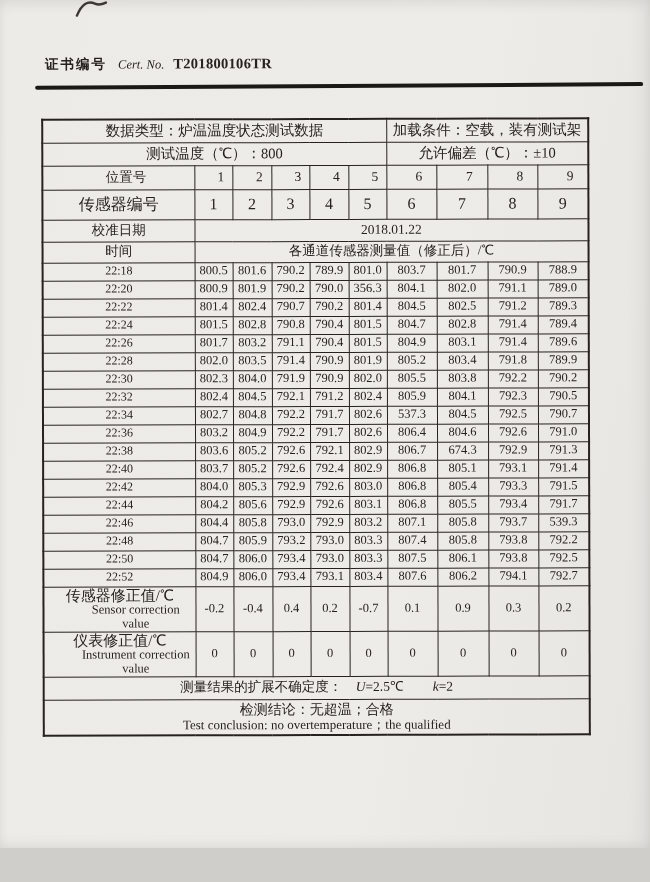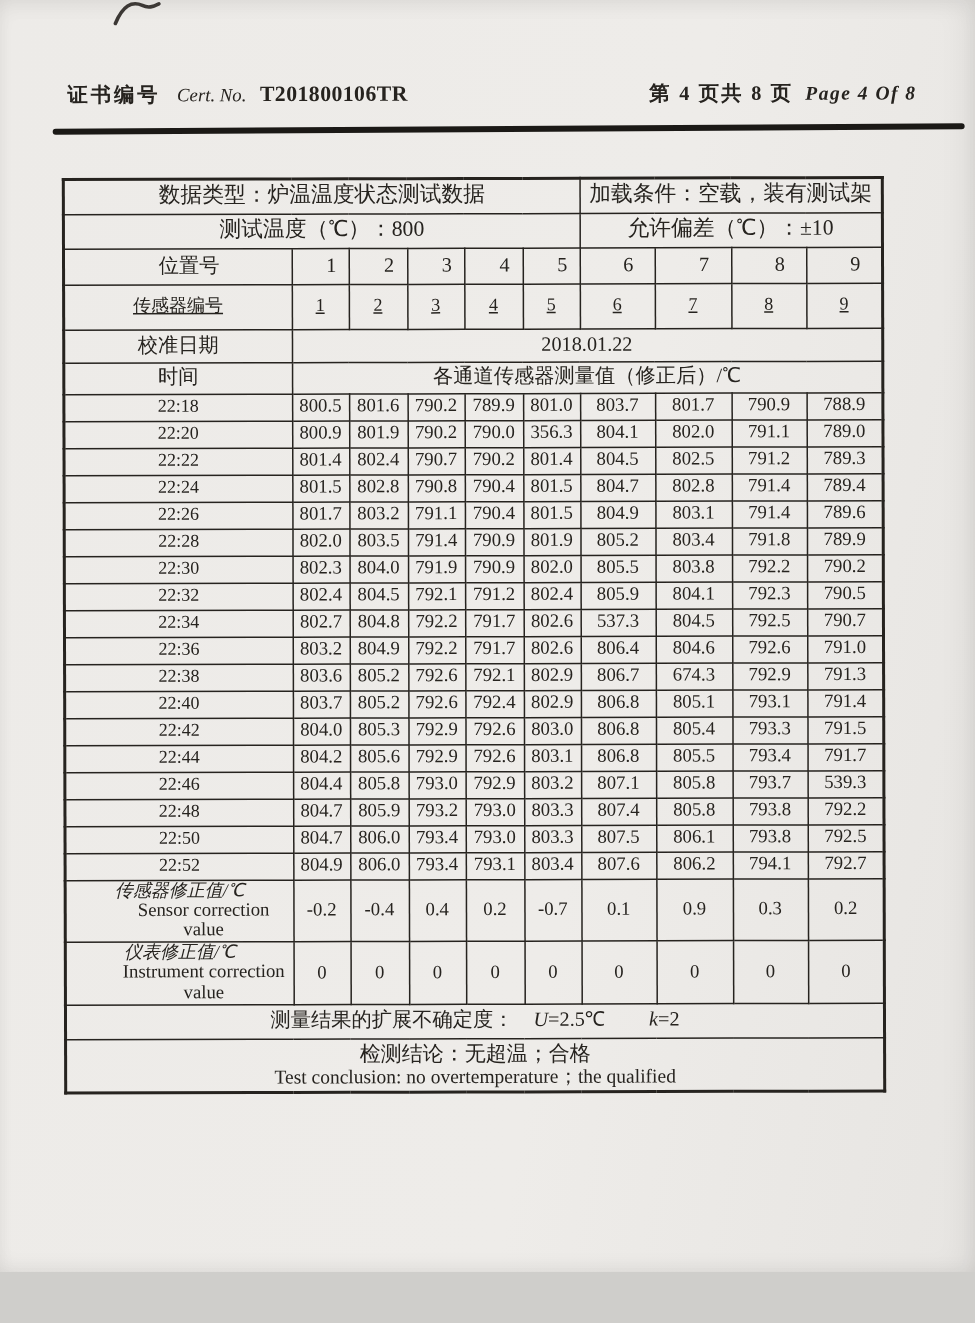--- a/index.html
+++ b/index.html
@@ -44,29 +44,29 @@
     border: 2px solid #26231f;
   }
   .cert-table td {
     border: 1px solid #26231f;
     text-align: center; vertical-align: middle;
     padding: 0 1px; font-size: 12.5px; line-height: 1.1;
     overflow: hidden;
   }
   tr.meta td     { height: 23px; font-size: 14.5px; }
   tr.pos  td     { height: 24px; font-size: 13.5px; padding-left: 16px; }
-  tr.sens td     { height: 30px; font-size: 12px; text-decoration: underline; }
+  tr.sens td     { height: 30px; font-size: 16px; }
   tr.date td     { height: 22px; font-size: 13.5px; }
   tr.time-hdr td { height: 21px; font-size: 13.5px; }
   tbody.data td  { height: 18px; font-size: 12.5px; }
   tbody.data td.time-cell { font-size: 12px; }
   tr.corr td     { height: 38px; }
   tr.unc  td     { height: 23px; font-size: 13.5px; }
   tr.concl td    { height: 36px; }
-  .lbl-zh { font-size: 12px; font-style: italic; }
+  .lbl-zh { font-size: 15px; }
   .lbl-en { font-size: 12.5px; padding-left: 32px; }
   .it { font-style: italic; }
   .unc-gap { margin-left: 26px; }
   .unc-sp  { margin-left: 10px; }
   .concl-zh { font-size: 14px; padding-top: 1px; }
   .concl-en { font-size: 13px; }
 </style>
 </head>
 <body>
 
@@ -75,24 +75,20 @@
 
     <svg class="pen-mark" width="42" height="24" viewBox="0 0 42 24">
       <path d="M6 17 C 11 5, 17 2, 24 5 C 28 7, 31 6, 35 4" fill="none" stroke="#3c3835" stroke-width="2.4" stroke-linecap="round"></path>
     </svg>
 
     <div class="doc-header">
       <span>
         <span class="cert-label-zh">证书编号</span>
         <span class="cert-label-en">Cert. No.</span>
         <span class="cert-number">T201800106TR</span>
-      </span>
-      <span>
-        <span class="page-info-zh">第 4 页共 8 页</span>
-        <span class="page-info-en">Page 4 Of 8</span>
       </span>
     </div>
 
     <div class="header-rule"></div>
 
     <table class="cert-table">
       <colgroup>
         <col style="width:152px">
         <col style="width:38px">
           <col style="width:39px">

